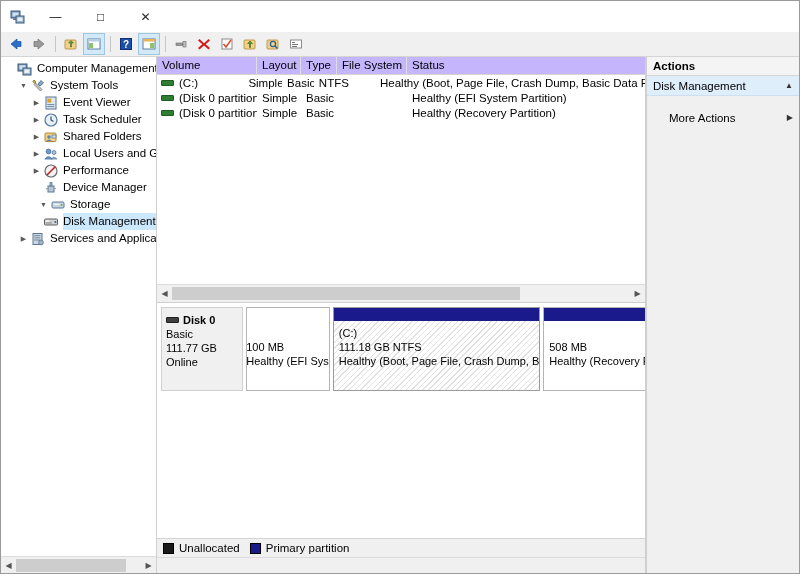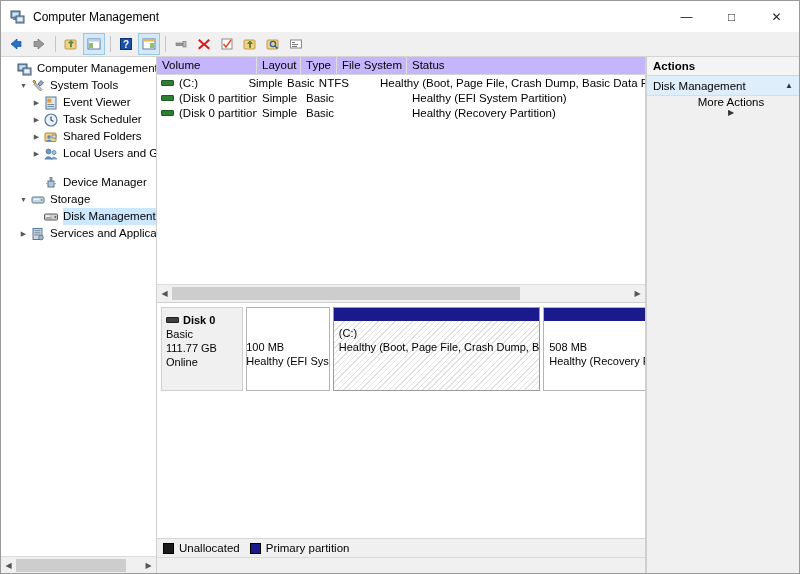--- a/index.html
+++ b/index.html
@@ -154,43 +154,42 @@
     height:18px;min-height:18px;background:#f4f4f4;border-bottom:1px solid #d6d6d6;
     display:flex;align-items:center;padding-left:6px;font-weight:bold;font-size:11.5px;
   }
   .act-group{
     height:19px;min-height:19px;background:#dfeefb;
     display:flex;align-items:center;padding:0 6px 0 6px;
     border-bottom:1px solid #cddff0;font-size:11.5px;cursor:default;
   }
   .act-group .gname{flex:1 1 auto;}
   .act-item{
-    height:19px;display:flex;align-items:center;padding:0 6px 0 22px;
-    font-size:11.5px;cursor:default;flex-direction:column;
+    height:19px;display:flex;align-items:center;padding:12px 6px 0 22px;
+    font-size:11.5px;cursor:default;
   }
   .act-item .aname{flex:1 1 auto;}
   .arr{font-size:8px;color:#333;}
   .spacer{flex:1 1 auto;}
 </style>
 </head>
 <body>
 
 <div class="window">
 
   <div class="titlebar">
     <div class="title-icon">
       <svg width="16" height="16" viewBox="0 0 16 16">
         <rect x="1" y="2" width="9" height="7" fill="#7a99b8" stroke="#3c5a78" stroke-width="1"></rect>
         <rect x="2.5" y="3.5" width="6" height="4" fill="#cfe0ef"></rect>
         <rect x="3" y="9.5" width="5" height="1.5" fill="#5b7895"></rect>
         <rect x="6" y="7" width="8" height="7" fill="#9ab4cc" stroke="#3c5a78" stroke-width="1"></rect>
         <rect x="7.5" y="8.5" width="5" height="3.5" fill="#e8f1f8"></rect>
       </svg>
     </div>
-    <div class="title-text">Computer Management</div>
     <div class="wincontrols">
       <div class="wc">—</div>
       <div class="wc">□</div>
       <div class="wc close">✕</div>
     </div>
   </div>
 
 
   <div class="toolbar">
     <div class="tb-btn">
@@ -326,31 +325,39 @@
           <div class="tnode" style="padding-left: 29px;">
             <span class="twist" style="font-size: 7px;">▶</span>
             <span class="tico"><svg width="16" height="16" viewBox="0 0 16 16">
                 <circle cx="5.5" cy="5.5" r="2.4" fill="#6f9ac8" stroke="#3f6b96" stroke-width="0.8"></circle>
                 <path d="M1.8 13 Q5.5 8.3 9.2 13 Z" fill="#6f9ac8" stroke="#3f6b96" stroke-width="0.8"></path>
                 <circle cx="11" cy="6.5" r="2" fill="#a7c4de" stroke="#3f6b96" stroke-width="0.7"></circle>
                 <path d="M8.2 13 Q11 9.4 13.8 13 Z" fill="#a7c4de" stroke="#3f6b96" stroke-width="0.7"></path>
               </svg></span>
             <span class="tlbl">Local Users and Groups</span>
           </div>
-          <div class="tnode" style="padding-left: 29px; margin-top: 12px;">
+          <div class="tnode" style="padding-left: 29px;">
+            <span class="twist" style="font-size: 7px;">▶</span>
+            <span class="tico"><svg width="16" height="16" viewBox="0 0 16 16">
+                <circle cx="8" cy="8" r="6" fill="#f2f2f2" stroke="#6a6a6a" stroke-width="1.2"></circle>
+                <path d="M4 12 L12 4" stroke="#c02020" stroke-width="1.6"></path>
+              </svg></span>
+            <span class="tlbl">Performance</span>
+          </div>
+          <div class="tnode" style="padding-left: 29px;">
             <span class="twist" style="font-size: 7px;"></span>
             <span class="tico"><svg width="16" height="16" viewBox="0 0 16 16">
                 <rect x="5" y="6" width="6" height="6" fill="#b9c6d2" stroke="#5a7894"></rect>
                 <rect x="7" y="2.5" width="2" height="3.5" fill="#8fa8c0" stroke="#5a7894" stroke-width="0.7"></rect>
                 <rect x="3" y="8" width="2" height="1.2" fill="#8fa8c0"></rect>
                 <rect x="11" y="8" width="2" height="1.2" fill="#8fa8c0"></rect>
               </svg></span>
             <span class="tlbl">Device Manager</span>
           </div>
-          <div class="tnode" style="padding-left: 16px;">
+          <div class="tnode" style="padding-left: 16px; margin-left: 20px;">
             <span class="twist" style="font-size: 7px;">▼</span>
             <span class="tico"><svg width="16" height="16" viewBox="0 0 16 16">
                 <rect x="2" y="5" width="12" height="6" rx="1.2" fill="#c6d4e0" stroke="#5a7894"></rect>
                 <rect x="3.4" y="6.6" width="6" height="1.3" fill="#eef4f9"></rect>
                 <circle cx="11.6" cy="8" r="1" fill="#6fae5a"></circle>
               </svg></span>
             <span class="tlbl">Storage</span>
           </div>
           <div class="tnode sel" style="padding-left: 29px;">
             <span class="twist" style="font-size: 7px;"></span>
@@ -443,20 +450,21 @@
                   <div class="pbody">
                     <div style="height: 14px;"></div>
                     <div>100 MB</div>
                     <div>Healthy (EFI Sys</div>
                   </div>
                 </div>
                 <div class="part hatched" style="flex: 0 0 52%;">
                   <div class="cap" style="background: rgb(26, 26, 140);"></div>
                   <div class="pbody">
                     <div>(C:)</div>
+                    <div>111.18 GB NTFS</div>
                     <div>Healthy (Boot, Page File, Crash Dump, Basic I</div>
                   </div>
                 </div>
                 <div class="part" style="flex: 0 0 27%;">
                   <div class="cap" style="background: rgb(26, 26, 140);"></div>
                   <div class="pbody">
                     <div style="height: 14px;"></div>
                     <div>508 MB</div>
                     <div>Healthy (Recovery Part</div>
                   </div>

